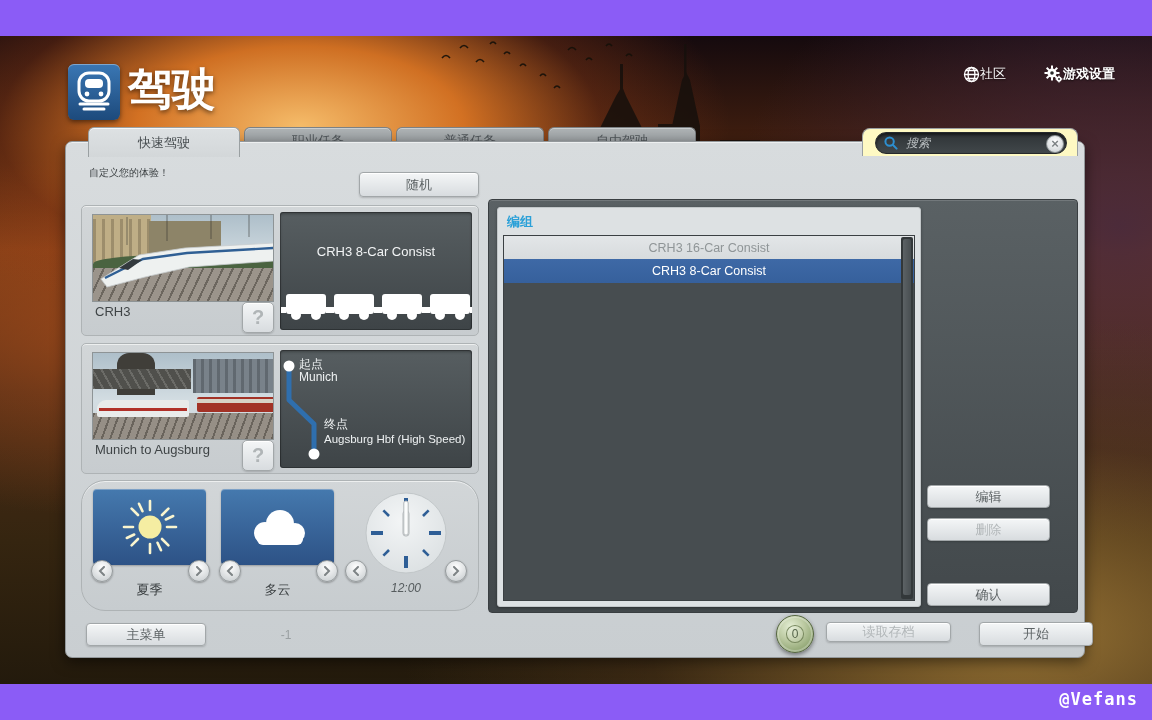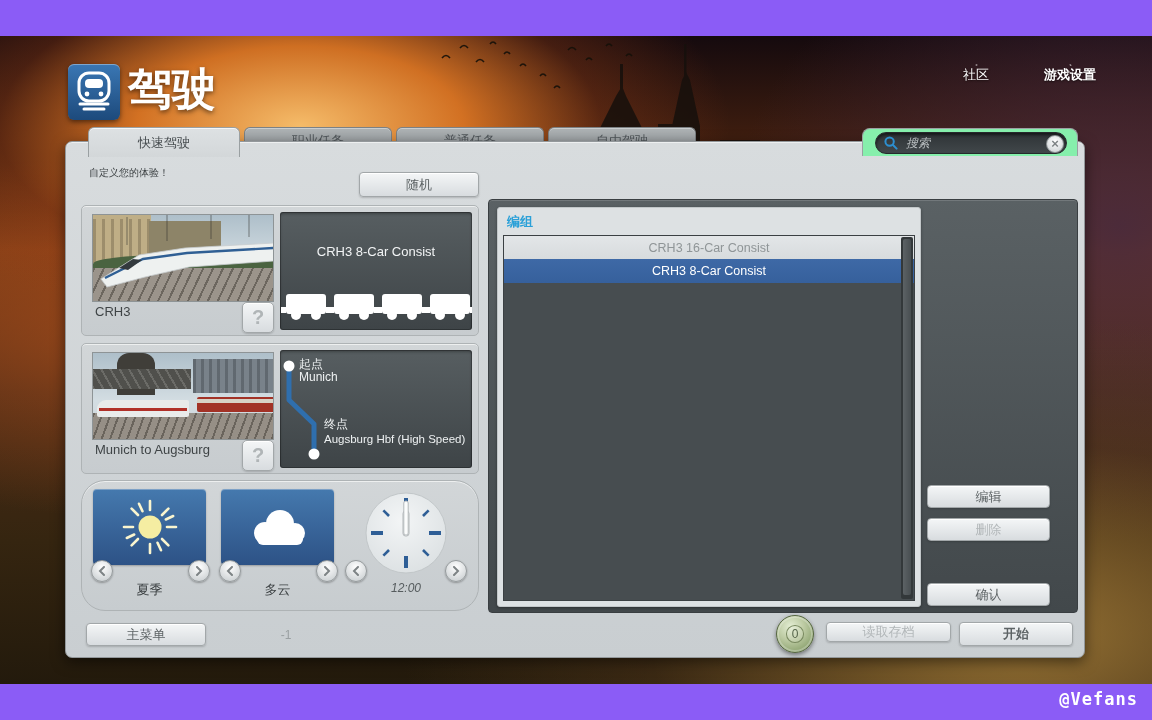--- a/index.html
+++ b/index.html
@@ -18,29 +18,29 @@
   .letterbox{position:absolute;left:0;width:1152px;background:#8b5cf6;}
   .letterbox.top{top:0;height:36px;}
   .letterbox.bottom{top:684px;height:36px;}
   .watermark{position:absolute;right:14px;top:5px;color:#fff;font-family:"DejaVu Sans Mono",monospace;font-weight:bold;font-size:17px;letter-spacing:1px;}
 
   
   .logo{position:absolute;left:68px;top:64px;width:52px;height:56px;border-radius:6px;
     background:linear-gradient(180deg,#3a77b4,#1d4a7c);box-shadow:0 2px 5px rgba(0,0,0,.5), inset 0 1px 0 rgba(255,255,255,.35);
     display:flex;align-items:center;justify-content:center;}
   .page-title{position:absolute;left:128px;top:60px;margin:0;font-size:44px;font-weight:bold;color:#fff;text-shadow:0 2px 5px rgba(0,0,0,.55);}
-  .topnav-item{position:absolute;top:64px;height:20px;display:flex;align-items:center;color:#fff;font-size:13px;cursor:pointer;text-shadow:0 1px 2px rgba(0,0,0,.6);flex-direction:column;}
+  .topnav-item{position:absolute;top:64px;height:20px;display:flex;align-items:center;color:#fff;font-size:13px;cursor:pointer;text-shadow:0 1px 2px rgba(0,0,0,.6);}
   .topnav-item.community{left:963px;}
   .topnav-item.settings{left:1044px;font-weight:bold;}
 
   
   .tab{position:absolute;top:127px;height:28px;border-radius:6px 6px 0 0;display:flex;align-items:center;justify-content:center;font-size:13px;cursor:pointer;margin-left:20px;}
   .tab.inactive{background:linear-gradient(180deg,#aeb3b5,#8e9396);color:#50565a;height:27px;box-shadow:inset 0 1px 0 rgba(255,255,255,.35);border:1px solid #7c8184;border-bottom:none;}
   .tab.active{background:linear-gradient(180deg,#dde1e3,#d3d7d9);color:#474d50;height:30px;z-index:4;border:1px solid #9aa0a2;border-bottom:none;box-shadow:inset 0 1px 0 rgba(255,255,255,.7);}
-  .search-tab{position:absolute;left:862px;top:128px;width:216px;height:28px;background:#86efac;border-radius:8px 8px 0 0;z-index:4;border:1px solid #9aa0a2;border-bottom:none;}
+  .search-tab{position:absolute;left:862px;top:128px;width:216px;height:28px;background:#fef9c3;border-radius:8px 8px 0 0;z-index:4;border:1px solid #9aa0a2;border-bottom:none;}
   .search-pill{position:absolute;left:12px;top:3px;width:192px;height:22px;border-radius:11px;background:linear-gradient(180deg,#2e3336,#41474a);border:1px solid #26292c;box-shadow:inset 0 2px 3px rgba(0,0,0,.55);display:flex;align-items:center;padding:0 24px 0 8px;}
   .search-pill input{flex:1;background:transparent;border:none;outline:none;color:#e8ebec;font-size:12px;min-width:0;}
   .search-pill input::placeholder{color:#b9bec0;font-style:italic;}
   .search-clear{position:absolute;right:2px;top:2px;width:18px;height:18px;border-radius:50%;background:radial-gradient(circle at 50% 35%,#ffffff,#d6dadc 75%);border:1px solid #8e9496;color:#7d8385;font-size:13px;font-weight:bold;line-height:16px;text-align:center;cursor:pointer;}
 
   
   .window{position:absolute;left:65px;top:141px;width:1020px;height:517px;border-radius:7px;
     background:linear-gradient(180deg,#d8dcde,#c9ced1);border:1px solid #93989b;z-index:3;
     box-shadow:0 4px 14px rgba(0,0,0,.5), inset 0 1px 0 rgba(255,255,255,.55);}
   .subtitle{position:absolute;left:23px;top:24px;font-size:10px;color:#3d4244;}
@@ -90,21 +90,21 @@
   .rp-btn.edit{top:285px;} .rp-btn.del{top:318px;} .rp-btn.confirm{top:383px;}
 
   
   .btn-mainmenu{position:absolute;left:20px;top:481px;width:120px;height:23px;}
   .counter{position:absolute;left:190px;top:486px;width:60px;text-align:center;font-size:12px;color:#9aa0a2;}
   .orb{position:absolute;left:710px;top:473px;width:38px;height:38px;border-radius:50%;cursor:pointer;
     background:radial-gradient(circle at 38% 30%,#e4eed4,#bccaa2 40%,#95aa79 72%,#6f8455);border:1px solid #55663f;
     box-shadow:0 2px 4px rgba(0,0,0,.45), inset 0 0 0 2px rgba(255,255,255,.25);display:flex;align-items:center;justify-content:center;}
   .orb span{font-size:12px;color:#55654a;border:1px solid #78895f;border-radius:50%;padding:1px 5px;background:rgba(255,255,255,.15);}
   .btn-load{position:absolute;left:760px;top:480px;width:125px;height:20px;}
-  .btn-start{position:absolute;left:893px;top:480px;width:114px;height:24px;font-weight:bold;}
+  .btn-start{position:absolute;left:913px;top:480px;width:114px;height:24px;}
 
   
   .ph-abs{position:absolute;}
 </style>
 </head>
 <body>
 
 <div class="stage">
 
   <div class="bg">

